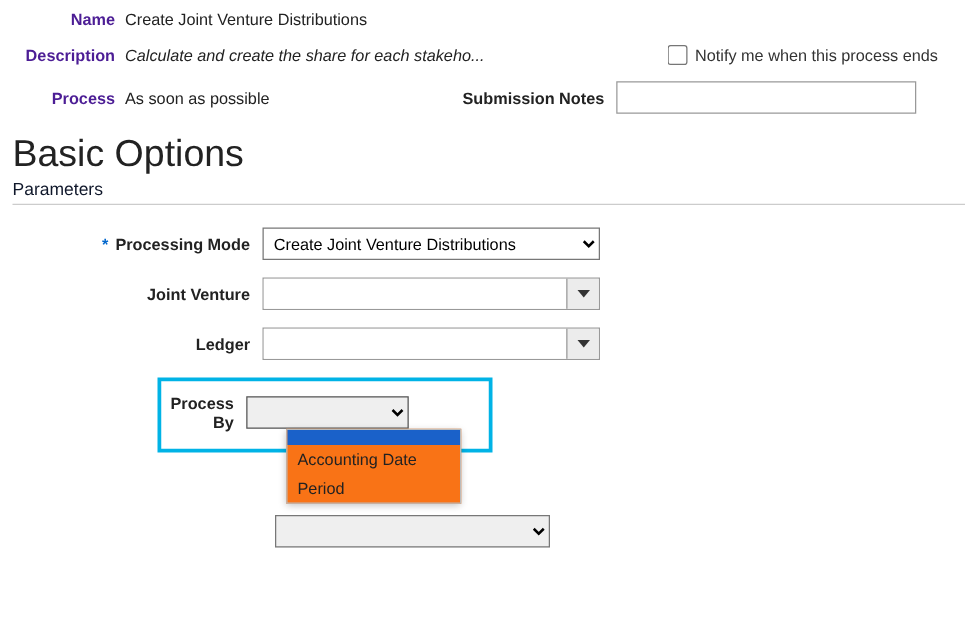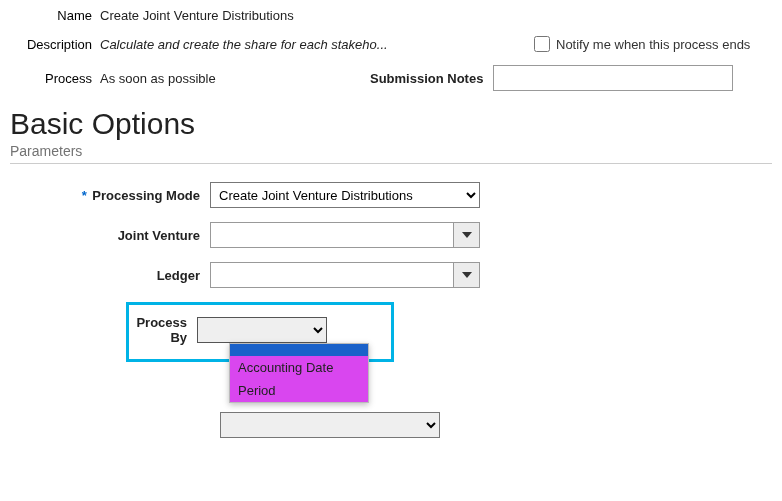--- a/index.html
+++ b/index.html
@@ -6,38 +6,38 @@
   body {
     margin: 0;
     padding: 8px 10px;
     font-family: Arial, Helvetica, sans-serif;
     font-size: 13px;
     color: #333;
     width: 782px;
     background: #fff;
   }
   .info-row { display: flex; align-items: center; margin-bottom: 10px; }
-  .info-label { width: 90px; text-align: right; padding-right: 8px; color: #000000; }
+  .info-label { width: 90px; text-align: right; padding-right: 8px; color: #4c1d95; font-weight: bold; }
   .info-value { color: #222; }
   .notify-group { display: inline-flex; align-items: center; margin-left: 70px; }
   .notify-group input[type="checkbox"] {
     width: 16px; height: 16px; margin-right: 6px; border: 1px solid #888;
   }
   
   .sched-row { display: flex; align-items: center; margin-bottom: 16px; }
   .sched-row .info-label { width: 90px; text-align: right; padding-right: 8px; }
   .sched-row .info-value { width: 260px; }
   .sched-row .sn-label { font-weight: bold; color: #222; margin-right: 10px; }
   .sn-input {
     width: 240px; height: 26px; border: 1px solid #999; padding: 2px 4px;
   }
   h2.section-title {
     font-size: 30px; font-weight: normal; color: #222; margin: 10px 0 2px 0;
   }
-  .subsection { font-size: 14px; color: #737373; margin-bottom: 4px; }
+  .subsection { font-size: 14px; color: #0f172a; margin-bottom: 4px; }
   hr.divider { border: none; border-top: 1px solid #ccc; margin: 4px 0 18px 0; }
   .param-row { display: flex; align-items: center; margin-bottom: 14px; }
   .param-label {
     width: 200px; text-align: right; padding-right: 10px; font-weight: bold; color: #222;
   }
   .req { color: #0066cc; font-weight: bold; margin-right: 2px; }
   select.proc-mode {
     width: 270px; height: 26px; border: 1px solid #777; background: #fff;
     padding: 2px 4px; font-size: 13px;
   }
@@ -66,21 +66,21 @@
     width: 268px;
   }
   .highlight-frame .param-label { width: 68px; }
   .process-by-select {
     width: 130px; height: 26px; border: 1px solid #555;
   }
   .dropdown-menu {
     position: absolute;
     top: 38px; left: 100px;
     width: 140px;
-    background: #d946ef;
+    background: #f97316;
     border: 1px solid #bbb;
     box-shadow: 0 2px 6px rgba(0,0,0,0.25);
     z-index: 5;
   }
   .dropdown-menu .opt {
     padding: 4px 8px; font-size: 13px; color: #222; cursor: pointer;
   }
   .dropdown-menu .opt.selected { background: #1a61c9; color: #fff; height: 12px; padding: 2px 8px; }
   .below-row { display: flex; align-items: center; margin-top: 50px; margin-left: 210px; }
 </style>

